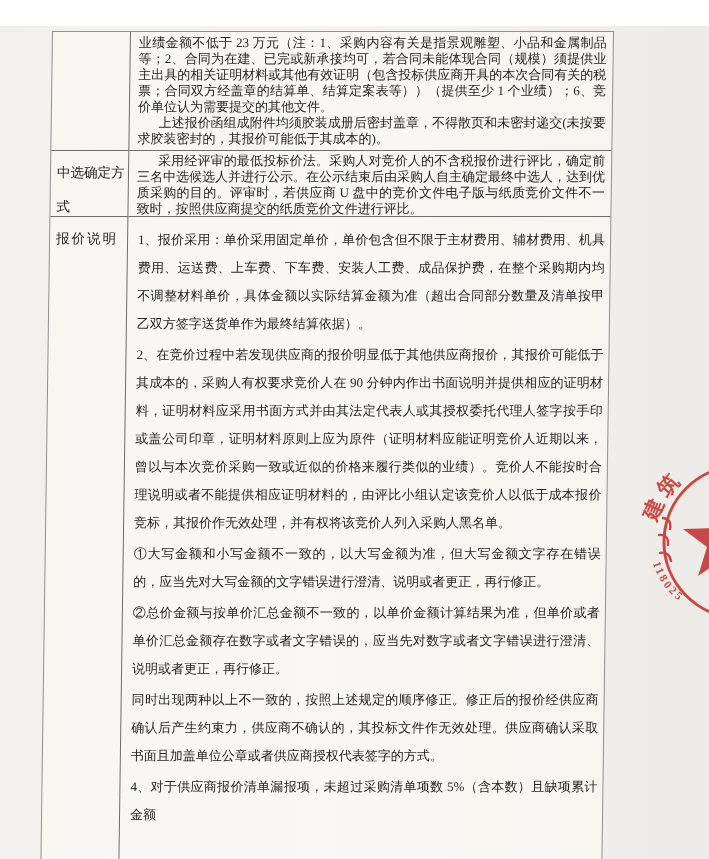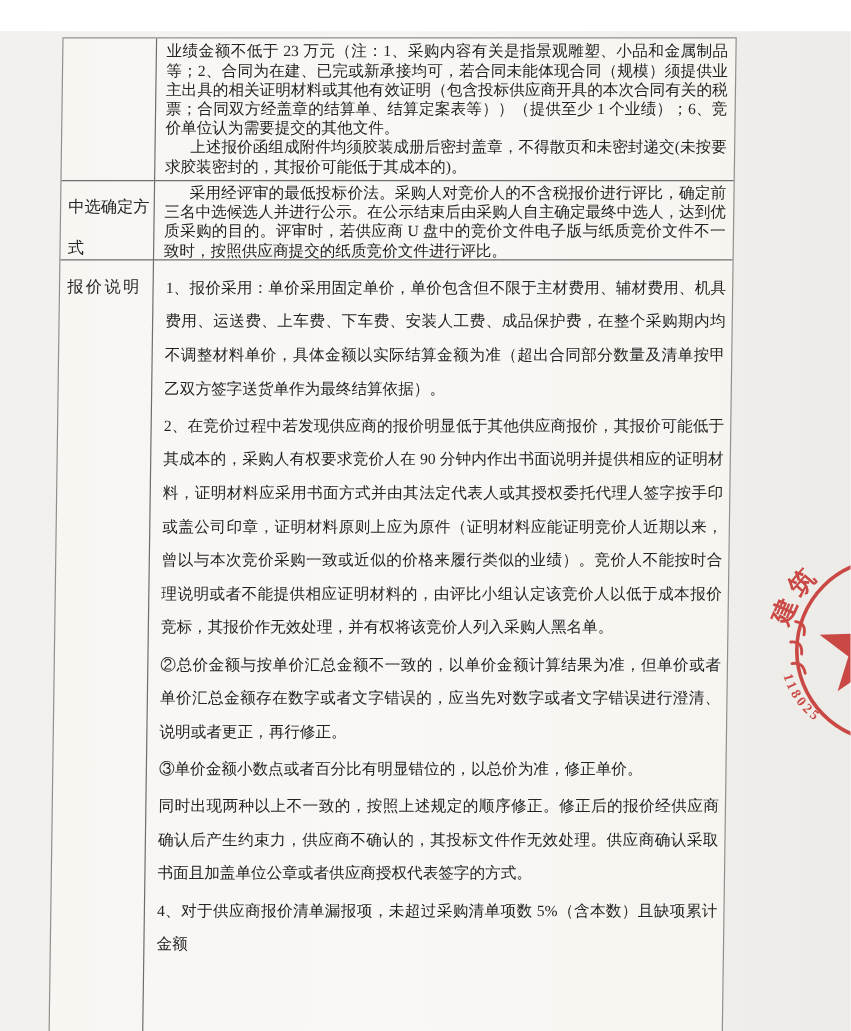--- a/index.html
+++ b/index.html
@@ -54,22 +54,22 @@
 
     <div class="cell lbl lbl-method row2">中选确定方式</div>
     <div class="cell content r2c row2">
       <p class="indent">采用经评审的最低投标价法。采购人对竞价人的不含税报价进行评比，确定前三名中选候选人并进行公示。在公示结束后由采购人自主确定最终中选人，达到优质采购的目的。评审时，若供应商 U 盘中的竞价文件电子版与纸质竞价文件不一致时，按照供应商提交的纸质竞价文件进行评比。</p>
     </div>
 
     <div class="cell lbl lbl-quote row3">报价说明</div>
     <div class="cell content r3c row3">
       <p>1、报价采用：单价采用固定单价，单价包含但不限于主材费用、辅材费用、机具费用、运送费、上车费、下车费、安装人工费、成品保护费，在整个采购期内均不调整材料单价，具体金额以实际结算金额为准（超出合同部分数量及清单按甲乙双方签字送货单作为最终结算依据）。</p>
       <p>2、在竞价过程中若发现供应商的报价明显低于其他供应商报价，其报价可能低于其成本的，采购人有权要求竞价人在 90 分钟内作出书面说明并提供相应的证明材料，证明材料应采用书面方式并由其法定代表人或其授权委托代理人签字按手印或盖公司印章，证明材料原则上应为原件（证明材料应能证明竞价人近期以来，曾以与本次竞价采购一致或近似的价格来履行类似的业绩）。竞价人不能按时合理说明或者不能提供相应证明材料的，由评比小组认定该竞价人以低于成本报价竞标，其报价作无效处理，并有权将该竞价人列入采购人黑名单。</p>
+      <p>①大写金额和小写金额不一致的，以大写金额为准，但大写金额文字存在错误的，应当先对大写金额的文字错误进行澄清、说明或者更正，再行修正。</p>
       <p>②总价金额与按单价汇总金额不一致的，以单价金额计算结果为准，但单价或者单价汇总金额存在数字或者文字错误的，应当先对数字或者文字错误进行澄清、说明或者更正，再行修正。</p>
-      <p>③单价金额小数点或者百分比有明显错位的，以总价为准，修正单价。</p>
       <p>同时出现两种以上不一致的，按照上述规定的顺序修正。修正后的报价经供应商确认后产生约束力，供应商不确认的，其投标文件作无效处理。供应商确认采取书面且加盖单位公章或者供应商授权代表签字的方式。</p>
       <p>4、对于供应商报价清单漏报项，未超过采购清单项数 5%（含本数）且缺项累计金额</p>
     </div>
 
   </div>
 
   <svg class="stamp" viewBox="635 430 74 170" xmlns="http://www.w3.org/2000/svg">
     <defs>
       <path id="arcUp" d="M 655 506 A 80 80 0 0 1 744 436"></path>
       <path id="arcLow" d="M 652 534 A 72 72 0 0 0 710 588"></path>

